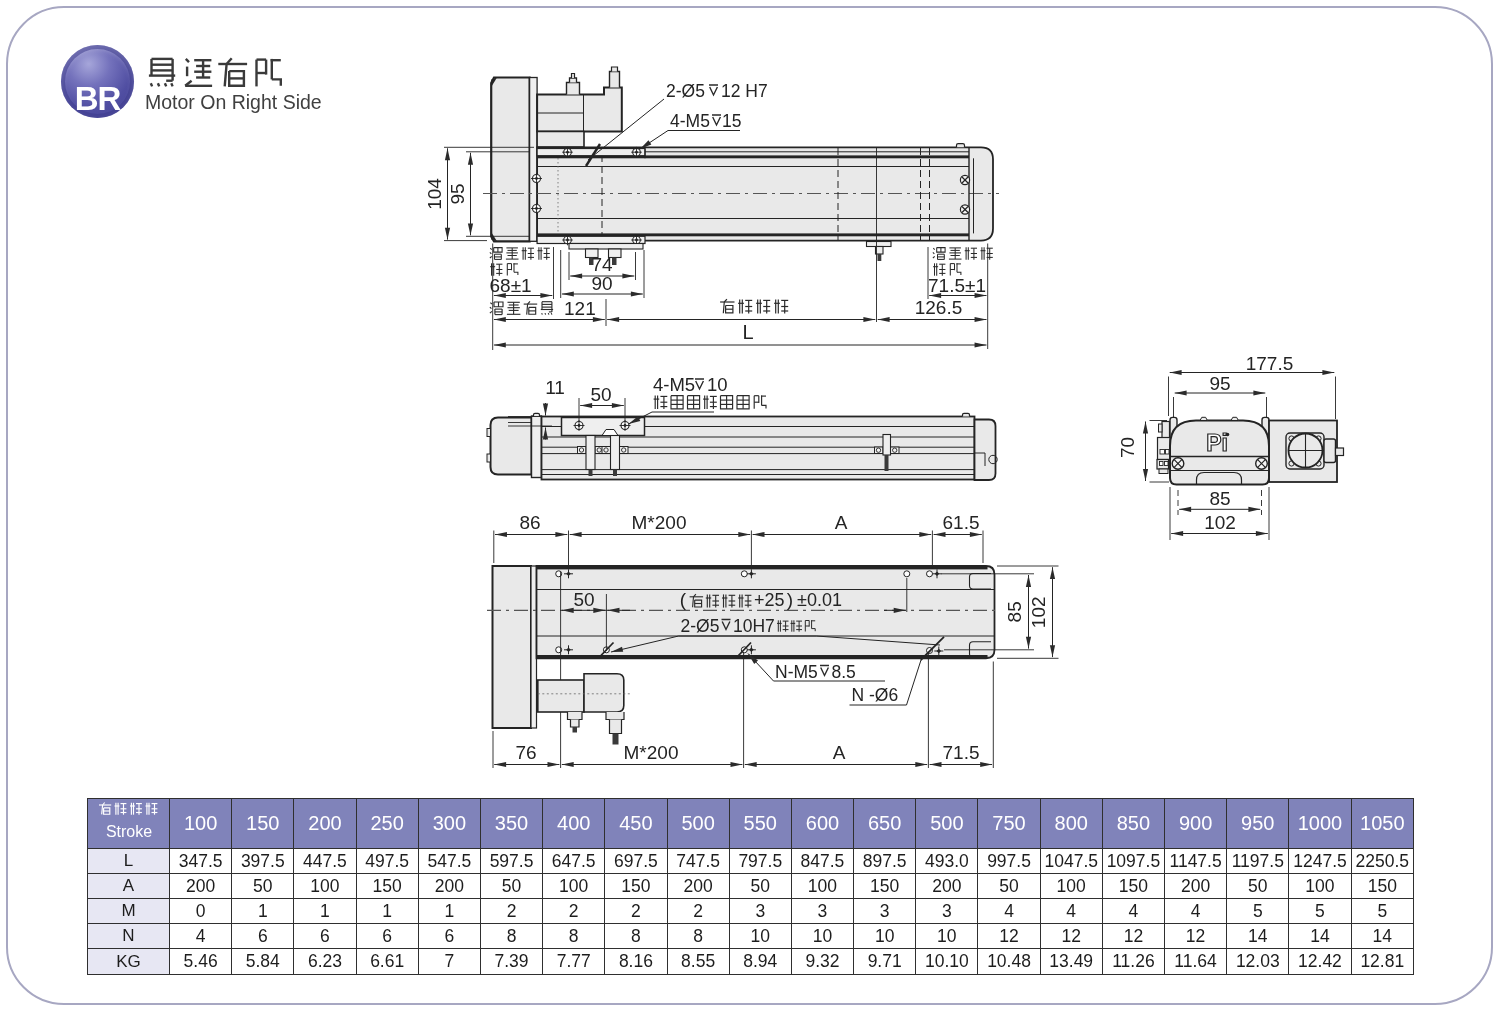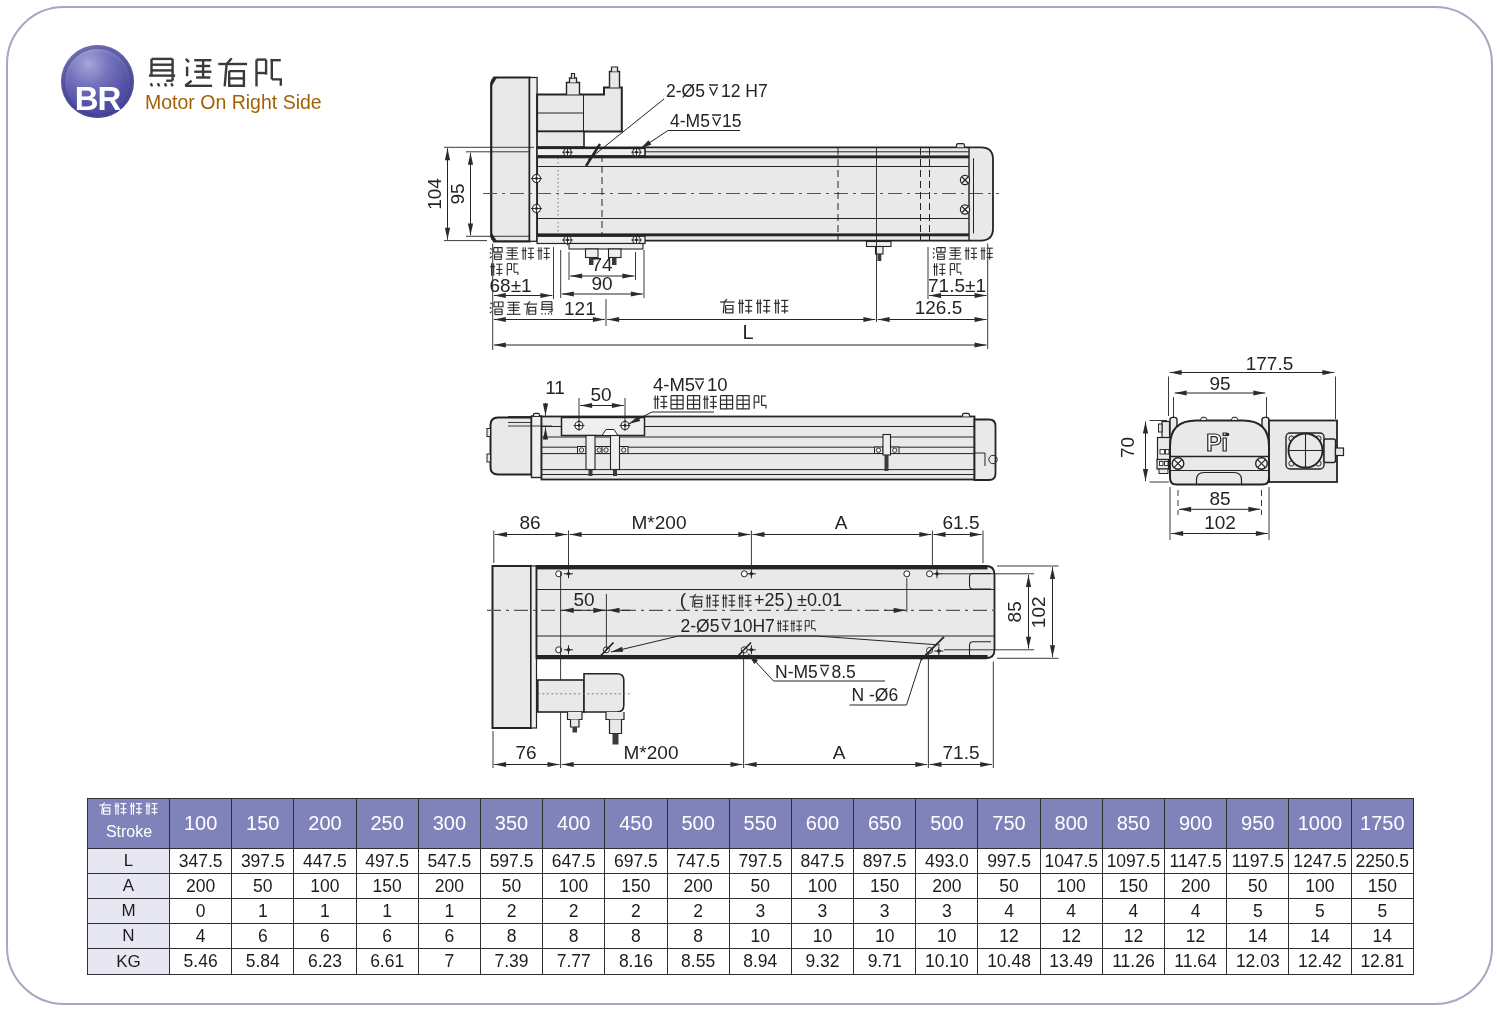--- a/index.html
+++ b/index.html
@@ -1,21 +1,21 @@
 <!DOCTYPE html>
 <html><head><meta charset="utf-8">
 <style>
 * { margin:0; padding:0; box-sizing:border-box; }
 body { width:1500px; height:1015px; background:#fff; font-family:"Liberation Sans", sans-serif; position:relative; overflow:hidden; }
 .border { position:absolute; left:6px; top:6px; width:1487px; height:999px; border:2px solid #a7a7c2; border-radius:58px; }
 .logo { position:absolute; left:61px; top:45px; width:73px; height:73px; border-radius:50%;
   background:radial-gradient(circle at 38% 26%, #a6a6da 0%, #7472bc 30%, #504ea2 62%, #454394 100%);
   box-shadow:inset 0 0 0 4px rgba(60,58,140,.55), inset 0 3px 6px rgba(255,255,255,.45); }
 .logo span { position:absolute; left:0; right:0; top:15px; text-align:center; font-size:33px; font-weight:bold; color:#fff; letter-spacing:-1px;margin-top:20px; }
-.sub { position:absolute; left:145px; top:91px; font-size:19.5px; color:#a16207; }
+.sub { position:absolute; left:145px; top:91px; font-size:19.5px; color:#404040; }
 svg.main { position:absolute; left:0; top:0; }
 table { position:absolute; left:87px; top:798px; width:1327px; height:174px; border-collapse:collapse; table-layout:fixed; font-family:"Liberation Sans", sans-serif; outline:1.5px solid #2f2f2f; outline-offset:-1px; }
 td, th { border:1px solid #2f2f2f; text-align:center; vertical-align:middle; padding:0; }
 tr.hd { height:45px; background:#8083ba; color:#fff; font-size:20px; font-weight:normal; }
 tr.hd td { border-color:#2f2f2f; }
 th.first { width:82px; }
 tr { height:25px; font-size:17.5px; color:#1d1d1d; }
 tr th { background:#e7e7f3; font-weight:normal; font-size:17px; width:82px; }
 tr.hd th.first { background:#8083ba; }
 table tr:last-child { height:26px; }
@@ -758,21 +758,21 @@
         <td>550</td>
         <td>600</td>
         <td>650</td>
         <td>500</td>
         <td>750</td>
         <td>800</td>
         <td>850</td>
         <td>900</td>
         <td>950</td>
         <td>1000</td>
-        <td>1750</td>
+        <td>1050</td>
       </tr>
 <tr class="">
         <th>L</th>
         <td>347.5</td>
         <td>397.5</td>
         <td>447.5</td>
         <td>497.5</td>
         <td>547.5</td>
         <td>597.5</td>
         <td>647.5</td>

